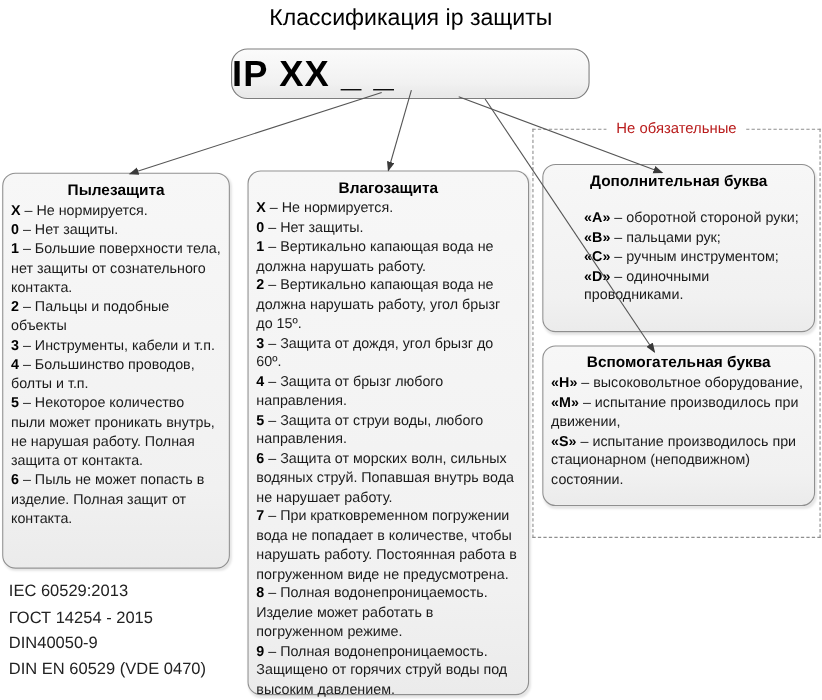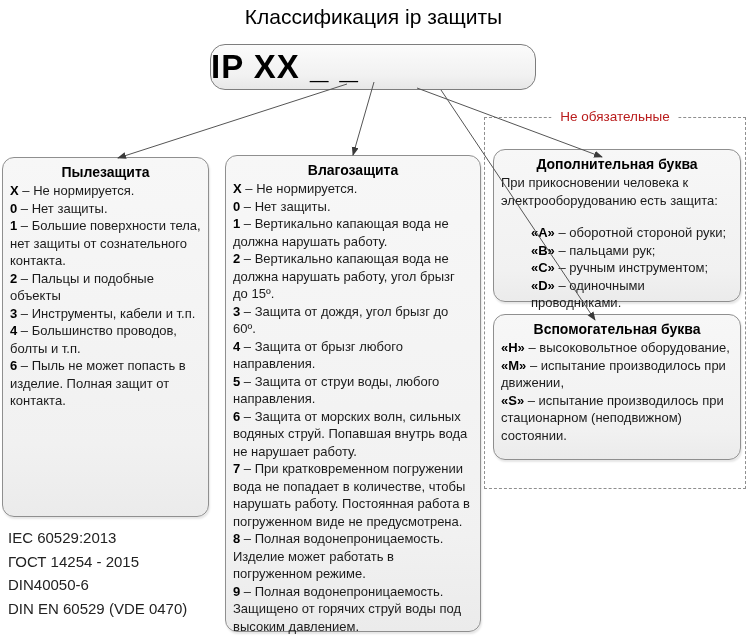--- a/index.html
+++ b/index.html
@@ -107,20 +107,21 @@
 
   <div class="box dust-box">
     <div class="box-title">Пылезащита</div>
     <div>
         <div class="entry"><b>X</b>&nbsp;– Не нормируется.</div>
         <div class="entry"><b>0</b>&nbsp;– Нет защиты.</div>
         <div class="entry"><b>1</b>&nbsp;– Большие поверхности тела, нет защиты от сознательного контакта.</div>
         <div class="entry"><b>2</b>&nbsp;– Пальцы и подобные объекты</div>
         <div class="entry"><b>3</b>&nbsp;– Инструменты, кабели и т.п.</div>
         <div class="entry"><b>4</b>&nbsp;– Большинство проводов, болты и т.п.</div>
+        <div class="entry"><b>5</b>&nbsp;– Некоторое количество пыли может проникать внутрь, не нарушая работу. Полная защита от контакта.</div>
         <div class="entry"><b>6</b>&nbsp;– Пыль не может попасть в изделие. Полная защит от контакта.</div>
       </div>
   </div>
 
   <div class="box water-box">
     <div class="box-title">Влагозащита</div>
     <div>
         <div class="entry"><b>X</b>&nbsp;– Не нормируется.</div>
         <div class="entry"><b>0</b>&nbsp;– Нет защиты.</div>
         <div class="entry"><b>1</b>&nbsp;– Вертикально капающая вода не должна нарушать работу.</div>
@@ -134,42 +135,41 @@
         <div class="entry"><b>9</b>&nbsp;– Полная водонепроницаемость. Защищено от горячих струй воды под высоким давлением.</div>
       </div>
   </div>
 
   <div class="dashed-container">
     <div class="dashed-label">Не обязательные</div>
   </div>
 
   <div class="box additional-box">
     <div class="box-title">Дополнительная буква</div>
-    <div class="intro-text">При прикосновении человека к электрооборудованию есть защита:</div>
     <div class="letters letters-indent">
         <div class="entry"><b>«A»</b>&nbsp;– оборотной стороной руки;</div>
         <div class="entry"><b>«B»</b>&nbsp;– пальцами рук;</div>
         <div class="entry"><b>«C»</b>&nbsp;– ручным инструментом;</div>
         <div class="entry"><b>«D»</b>&nbsp;– одиночными проводниками.</div>
       </div>
   </div>
 
   <div class="box auxiliary-box">
     <div class="box-title">Вспомогательная буква</div>
     <div>
         <div class="entry"><b>«H»</b>&nbsp;– высоковольтное оборудование,</div>
         <div class="entry"><b>«M»</b>&nbsp;– испытание производилось при движении,</div>
         <div class="entry"><b>«S»</b>&nbsp;– испытание производилось при стационарном (неподвижном) состоянии.</div>
       </div>
   </div>
 
   <div class="standards">
     <div>IEC 60529:2013</div>
     <div>ГОСТ 14254 - 2015</div>
-    <div>DIN40050-6</div>
+    <div>DIN40050-9</div>
     <div>DIN EN 60529 (VDE 0470)</div>
   </div>
 
   <svg class="arrows-overlay" width="747" height="636" viewBox="0 0 747 636">
     <defs>
       <marker id="ah" markerWidth="10" markerHeight="8" refX="8" refY="3.5" orient="auto" markerUnits="userSpaceOnUse">
         <path d="M0,0 L9,3.5 L0,7 z" fill="#3a3a3a"></path>
       </marker>
     </defs>
     <line x1="347" y1="84" x2="118" y2="158" stroke="#555" stroke-width="1" marker-end="url(#ah)"></line>

